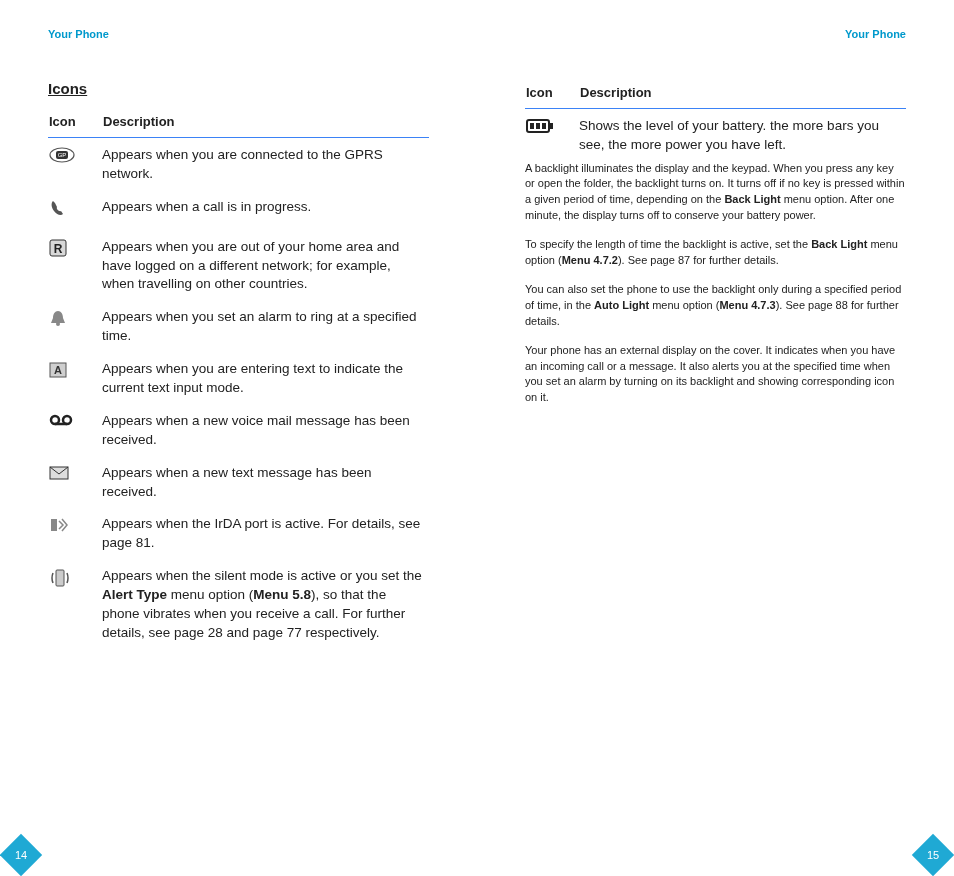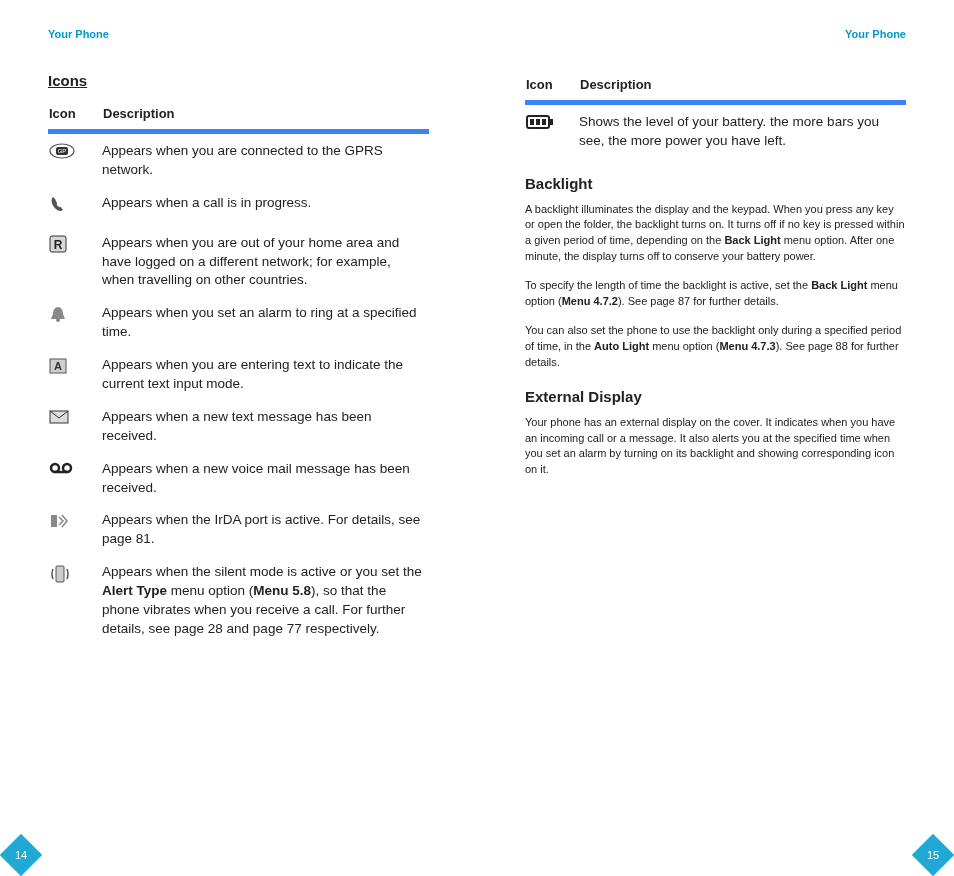--- a/index.html
+++ b/index.html
@@ -24,21 +24,21 @@
     box-sizing: border-box;
     padding: 28px 48px 20px 48px;
     position: relative;
     display: flex;
     flex-direction: column;
   }
   .page-header {
     color: #0099cc;
     font-weight: bold;
     font-size: 11px;
-    margin-bottom: 32px;
+    margin-bottom: 40px;
   }
   .page-left .page-header { text-align: left; }
   .page-right .page-header { text-align: right; }
   .section-title {
     font-weight: bold;
     font-size: 15px;
     margin: 0 0 12px 0;
     text-decoration: underline;
   }
   .sub-heading {
@@ -49,21 +49,21 @@
   .icon-table {
     width: 100%;
     border-collapse: collapse;
     margin-top: 4px;
   }
   .icon-table th {
     text-align: left;
     font-size: 13px;
     font-weight: bold;
     padding-bottom: 8px;
-    border-bottom: 5px solid #3b82f6;
+    border-bottom: 1px solid #3b82f6;
   }
   .icon-table th.col-icon { width: 52px; }
   .icon-table td {
     vertical-align: top;
     padding: 8px 4px 6px 0;
     font-size: 13.5px;
     line-height: 1.4;
     margin-top: 44px;
   }
   .icon-cell {
@@ -154,33 +154,33 @@
             <td>Appears when you set an alarm to ring at a specified time.</td>
           </tr>
           <tr>
             <td class="icon-cell"><span class="icon-box"><svg width="20" height="20" viewBox="0 0 20 20">
                   <rect x="2" y="3" width="16" height="14" fill="#cfcfcf" stroke="#555"></rect>
                   <text x="10" y="14" font-size="11" font-weight="bold" fill="#333" text-anchor="middle" font-family="Arial">A</text>
                 </svg></span></td>
             <td>Appears when you are entering text to indicate the current text input mode.</td>
           </tr>
           <tr>
-            <td class="icon-cell"><span class="icon-box"><svg width="22" height="18" viewBox="0 0 22 18">
-                  <rect x="2" y="3" width="18" height="12" fill="#ddd" stroke="#333"></rect>
-                  <path d="M2 3 L11 10 L20 3" fill="none" stroke="#333"></path>
-                </svg></span></td>
-            <td>Appears when a new text message has been received.</td>
-          </tr>
-          <tr>
             <td class="icon-cell"><span class="icon-box"><svg width="26" height="16" viewBox="0 0 26 16">
                   <circle cx="7" cy="8" r="4" fill="none" stroke="#222" stroke-width="2.5"></circle>
                   <circle cx="19" cy="8" r="4" fill="none" stroke="#222" stroke-width="2.5"></circle>
                   <line x1="7" y1="12" x2="19" y2="12" stroke="#222" stroke-width="2.5"></line>
                 </svg></span></td>
             <td>Appears when a new voice mail message has been received.</td>
+          </tr>
+          <tr>
+            <td class="icon-cell"><span class="icon-box"><svg width="22" height="18" viewBox="0 0 22 18">
+                  <rect x="2" y="3" width="18" height="12" fill="#ddd" stroke="#333"></rect>
+                  <path d="M2 3 L11 10 L20 3" fill="none" stroke="#333"></path>
+                </svg></span></td>
+            <td>Appears when a new text message has been received.</td>
           </tr>
           <tr>
             <td class="icon-cell"><span class="icon-box"><svg width="22" height="20" viewBox="0 0 22 20">
                   <rect x="3" y="4" width="6" height="12" fill="#888"></rect>
                   <path d="M11 6 L15 10 L11 14" fill="none" stroke="#888" stroke-width="1.5"></path>
                   <path d="M14 4 L19 10 L14 16" fill="none" stroke="#888" stroke-width="1.5"></path>
                 </svg></span></td>
             <td>Appears when the IrDA port is active. For details, see page 81.</td>
           </tr>
           <tr>
@@ -221,25 +221,23 @@
                   <rect x="11" y="6" width="4" height="6" fill="#222"></rect>
                   <rect x="17" y="6" width="4" height="6" fill="#222"></rect>
                 </svg></span></td>
             <td>Shows the level of your battery. the more bars you see, the more power you have left.</td>
           </tr>
         </tbody>
     </table>
 
     <div class="body-text">
 
-    <div class="sub-heading">Backlight</div>
         <p>A backlight illuminates the display and the keypad. When you press any key or open the folder, the backlight turns on. It turns off if no key is pressed within a given period of time, depending on the <b>Back Light</b> menu option. After one minute, the display turns off to conserve your battery power.</p>
         <p>To specify the length of time the backlight is active, set the <b>Back Light</b> menu option (<b>Menu 4.7.2</b>). See page 87 for further details.</p>
         <p>You can also set the phone to use the backlight only during a specified period of time, in the <b>Auto Light</b> menu option (<b>Menu 4.7.3</b>). See page 88 for further details.</p>
-        <div class="sub-heading">External Display</div>
         <p>Your phone has an external display on the cover. It indicates when you have an incoming call or a message. It also alerts you at the specified time when you set an alarm by turning on its backlight and showing corresponding icon on it.</p>
       </div>
 
     <div class="page-footer">
       <div class="page-num">
           <span>15</span>
         </div>
     </div>
   </div>
 

